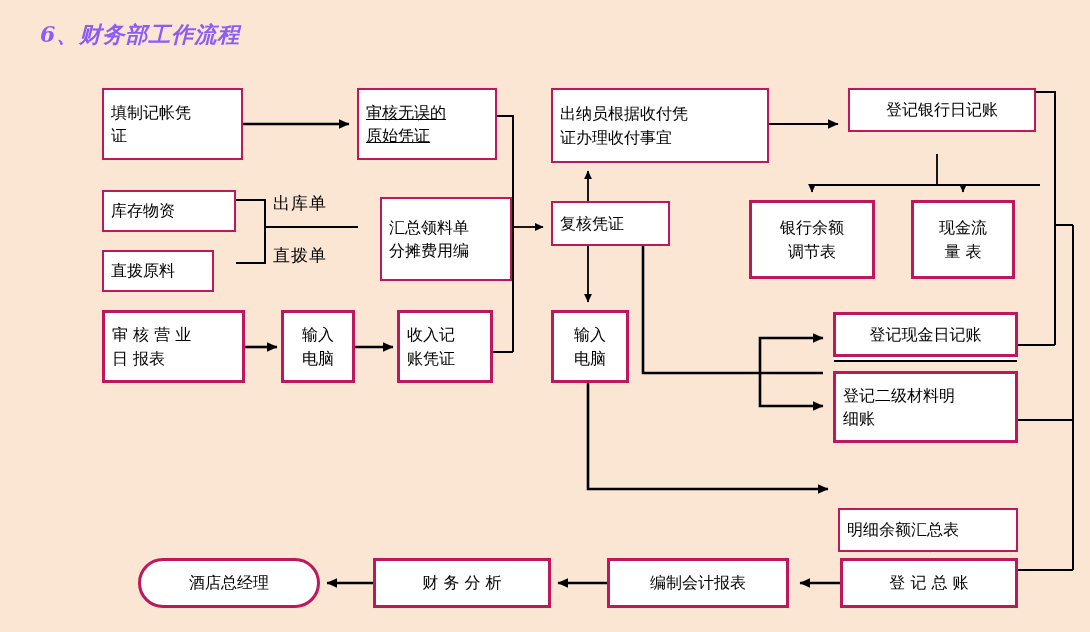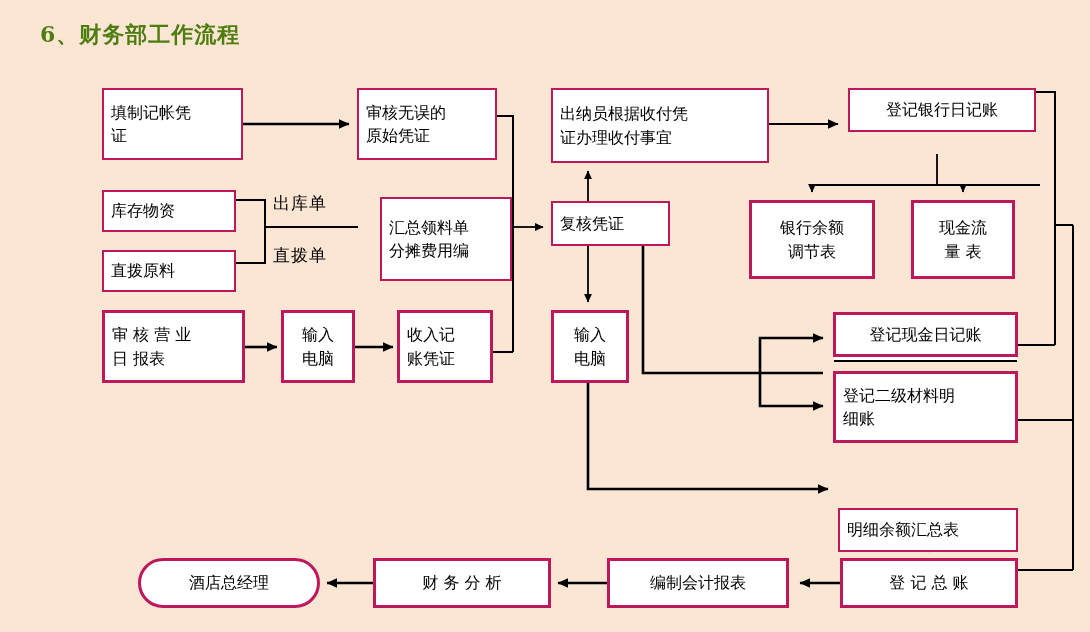--- a/index.html
+++ b/index.html
@@ -35,23 +35,24 @@
   }
   .node.ctr .txt{text-align:center;padding:0 3px;}
   .node.thick{border-width:3px;}
   .node.dbl{box-shadow:0 4px 0 -1px #ffffff, 0 6px 0 -1px #000;}
   .title{
     position:absolute;
     left:40px;top:20px;
     font-size:22px;
     font-weight:bold;
     letter-spacing:1px;
-    color:#4d7c0f;
+    color:#8b5cf6;
     font-family:"DejaVu Serif","Liberation Serif",serif;
     z-index:3;
+    font-style:italic;
   }
   .edgelabel{
     position:absolute;
     font-size:17px;
     color:#000;
     letter-spacing:1px;
     z-index:3;
     white-space:nowrap;
   }
 </style>
@@ -126,39 +127,39 @@
       <path d="M607,583 L558,583" stroke-width="2.6" marker-end="url(#ahb)"></path>
       <path d="M373,583 L327,583" stroke-width="2.6" marker-end="url(#ahb)"></path>
     </g>
   </svg>
 
   <div class="node" style="left:102px;top:88px;width:141px;height:72px;">
     <span class="txt">填制记帐凭
 证</span>
   </div>
 
-  <div class="node" style="left:357px;top:88px;width:140px;height:72px;">
+  <div class="node" style="left:357px;top:88px;width:140px;height:72px;text-decoration:underline;">
     <span class="txt">审核无误的
 原始凭证</span>
   </div>
 
   <div class="node" style="left:551px;top:88px;width:218px;height:75px;">
     <span class="txt">出纳员根据收付凭
 证办理收付事宜</span>
   </div>
 
   <div class="node ctr" style="left:848px;top:88px;width:188px;height:44px;">
     <span class="txt">登记银行日记账</span>
   </div>
 
   <div class="node" style="left:102px;top:190px;width:134px;height:42px;">
     <span class="txt">库存物资</span>
   </div>
 
-  <div class="node" style="left:102px;top:250px;width:134px;height:42px;">
+  <div class="node" style="left:102px;top:250px;width:112px;height:42px;">
     <span class="txt">直拨原料</span>
   </div>
 
   <div class="node" style="left:380px;top:197px;width:132px;height:84px;">
     <span class="txt">汇总领料单
 分摊费用编</span>
   </div>
 
   <div class="node" style="left:551px;top:201px;width:119px;height:45px;">
     <span class="txt">复核凭证</span>

